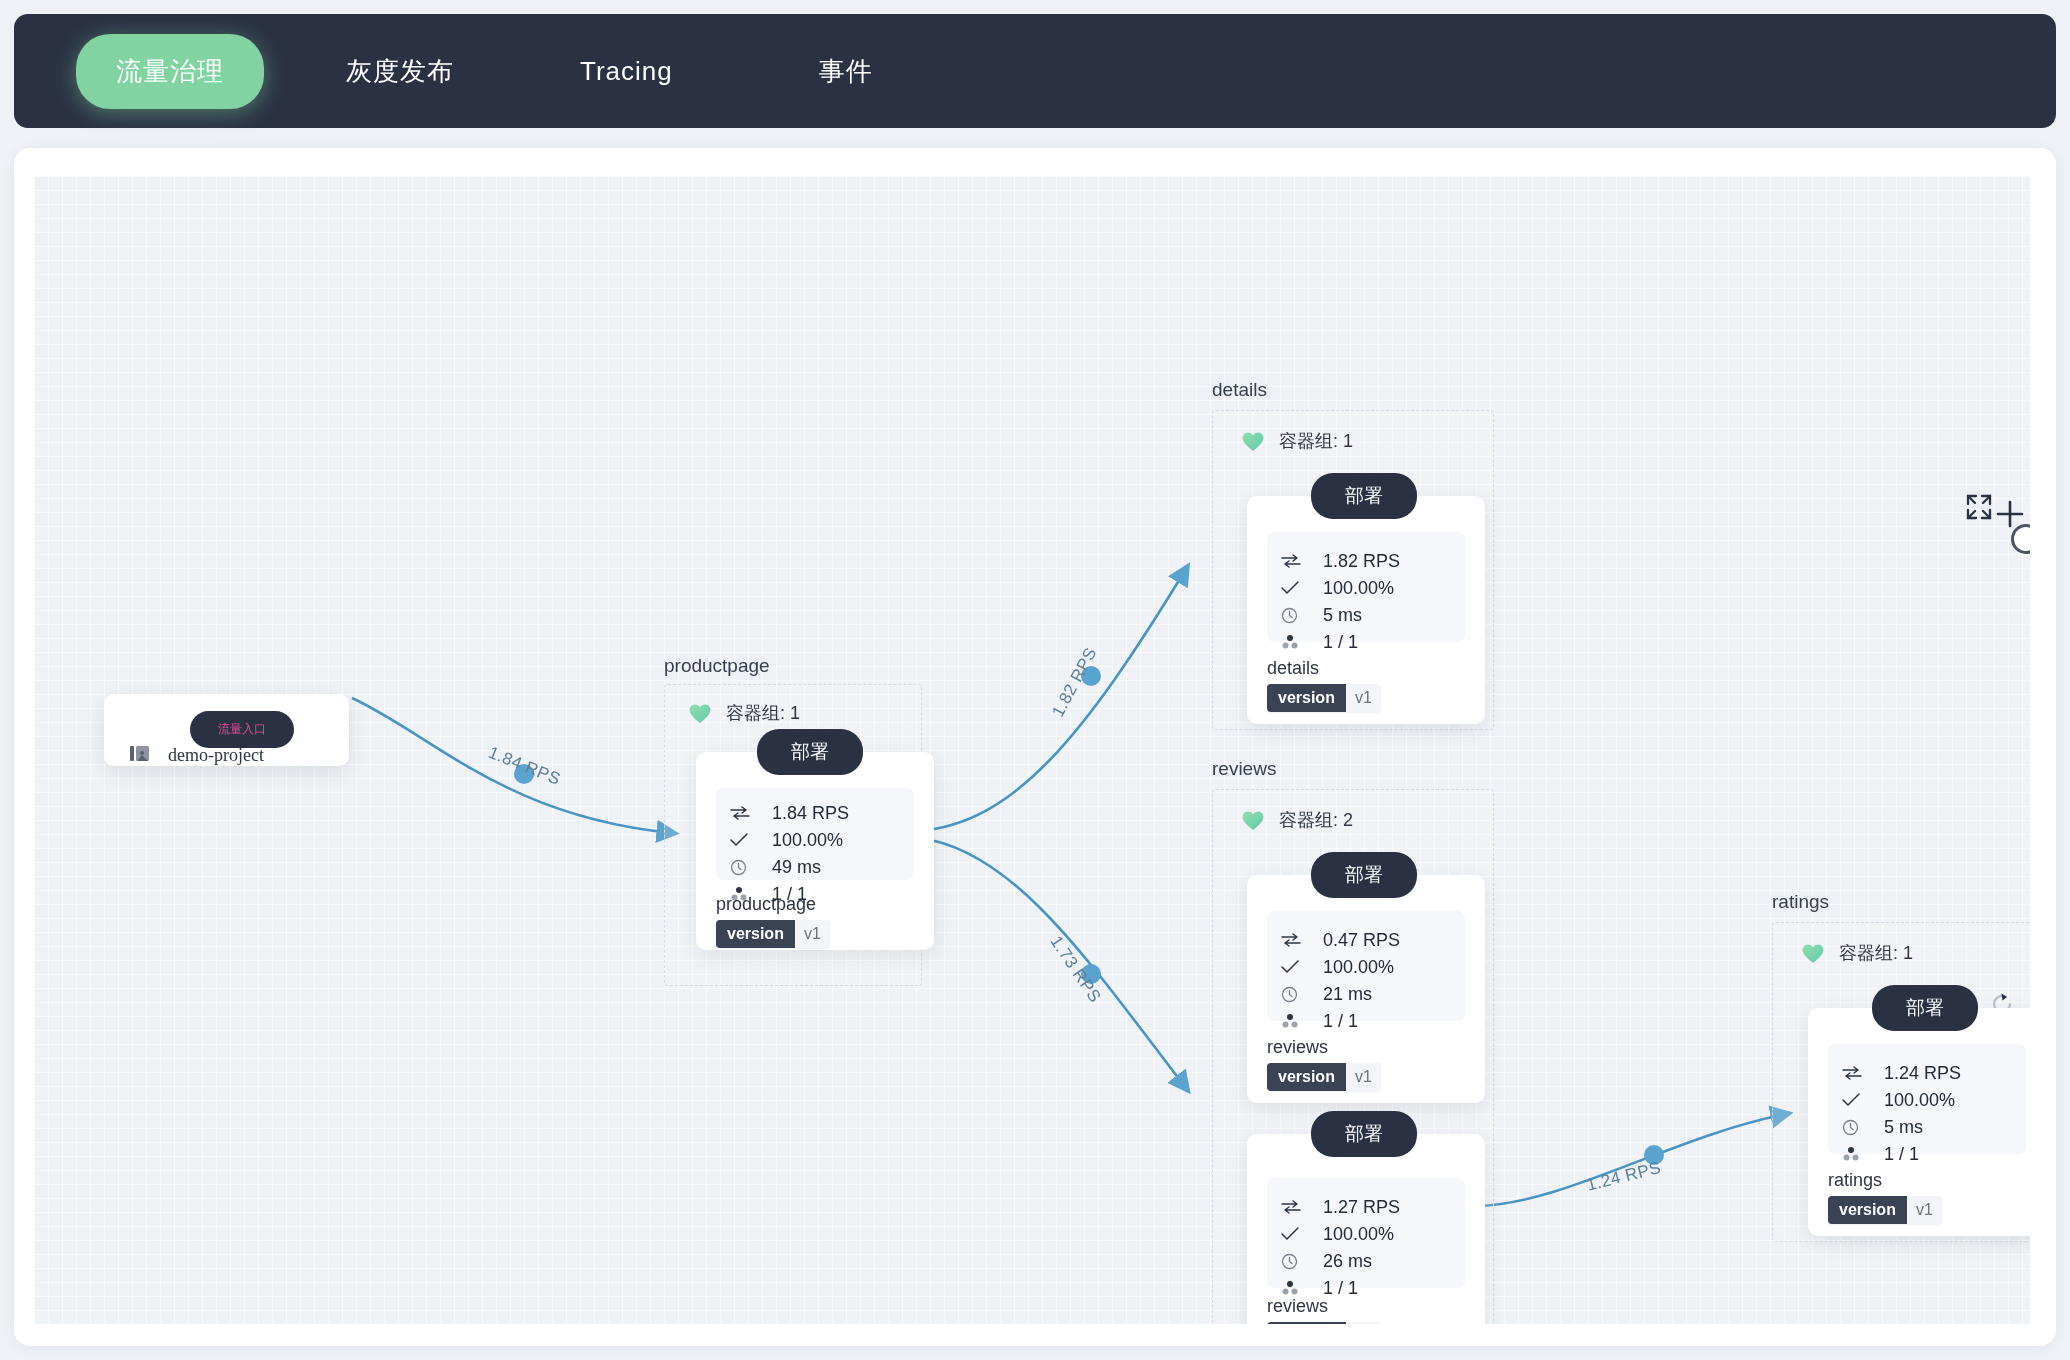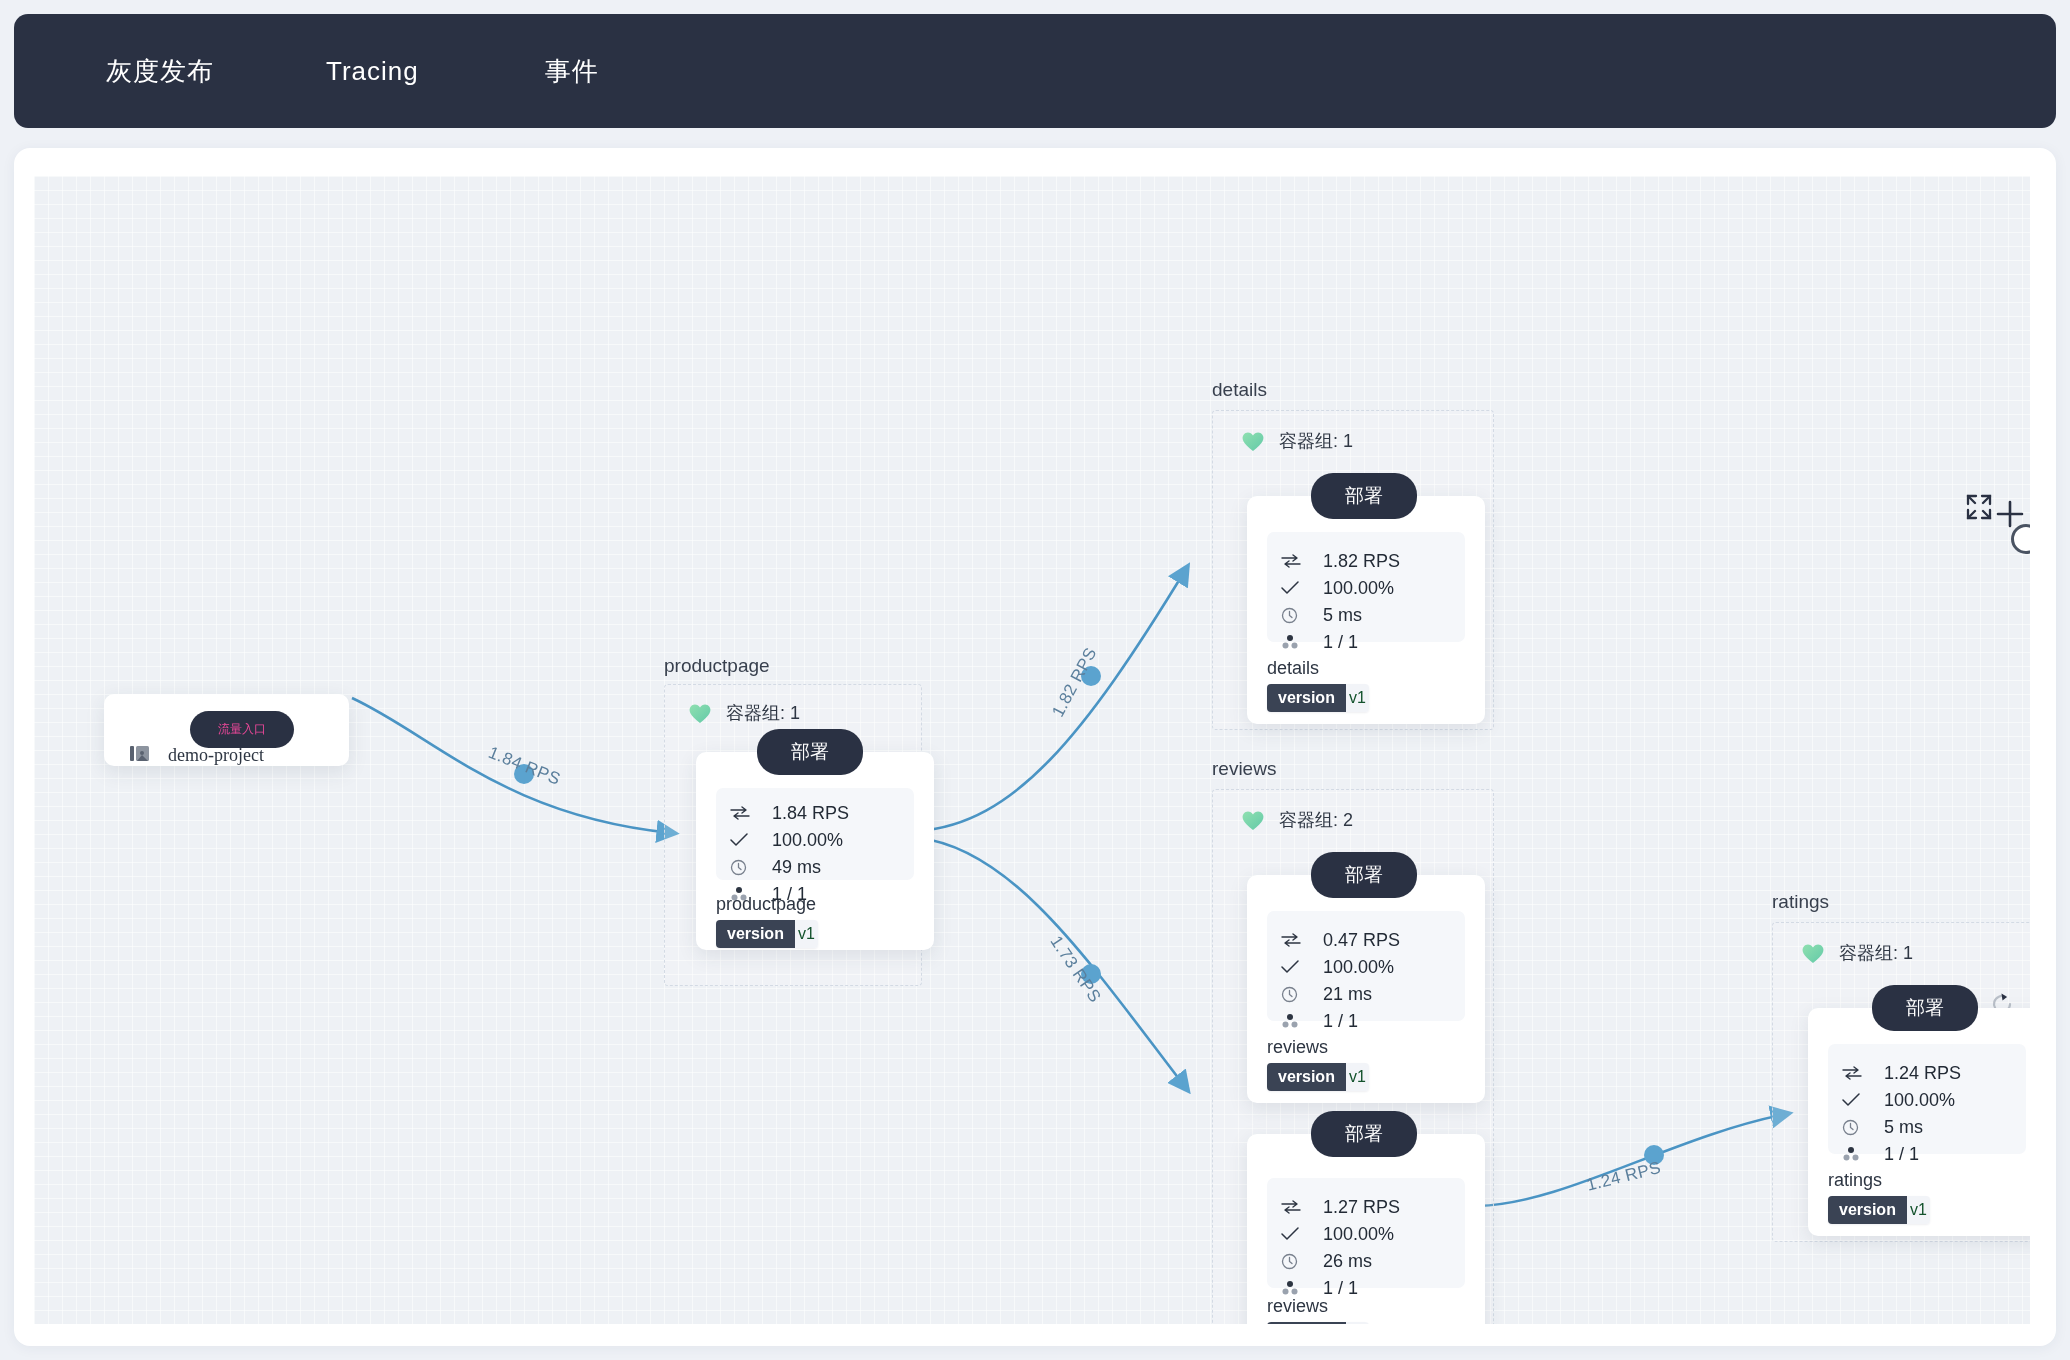--- a/index.html
+++ b/index.html
@@ -129,21 +129,21 @@
     white-space: nowrap;
   }
   .tag {
     position: absolute;
     display: flex; align-items: stretch;
     border-radius: 4px; overflow: hidden;
     font-size: 16px;
     box-shadow: 0 1px 2px rgba(40,55,80,.08);
   }
   .tag .tk { background:#3a4354; color:#fff; padding: 5px 11px; font-weight: 600;}
-  .tag .tv { background:#f2f4f8; color:#14532d; padding: 5px 3px;}
+  .tag .tv { background:#f2f4f8; color:#737373; padding: 5px 9px;}
 
   
   .entry-card {
     position: absolute;
     background: #ffffff;
     border-radius: 10px;
     box-shadow: 0 6px 20px rgba(40,55,80,.10);
     display: flex; align-items: flex-end;
     padding-left: 24px; gap: 16px; font-family: Liberation Serif, serif;
   }
@@ -171,20 +171,21 @@
     background: #fff; border: 3px solid #4a5362;
   }
   .ratio { font-size: 24px; font-weight: 700; color: #2a3143; }
 </style>
 </head>
 <body>
 
 <div class="page">
 
   <div class="navbar">
+    <div class="nav-tab active">流量治理</div>
     <div class="nav-tab">灰度发布</div>
     <div class="nav-tab">Tracing</div>
     <div class="nav-tab">事件</div>
   </div>
 
   <div class="panel">
     <div class="canvas">
 
       <svg class="edges" viewBox="0 0 1996 1148">
         <defs>

